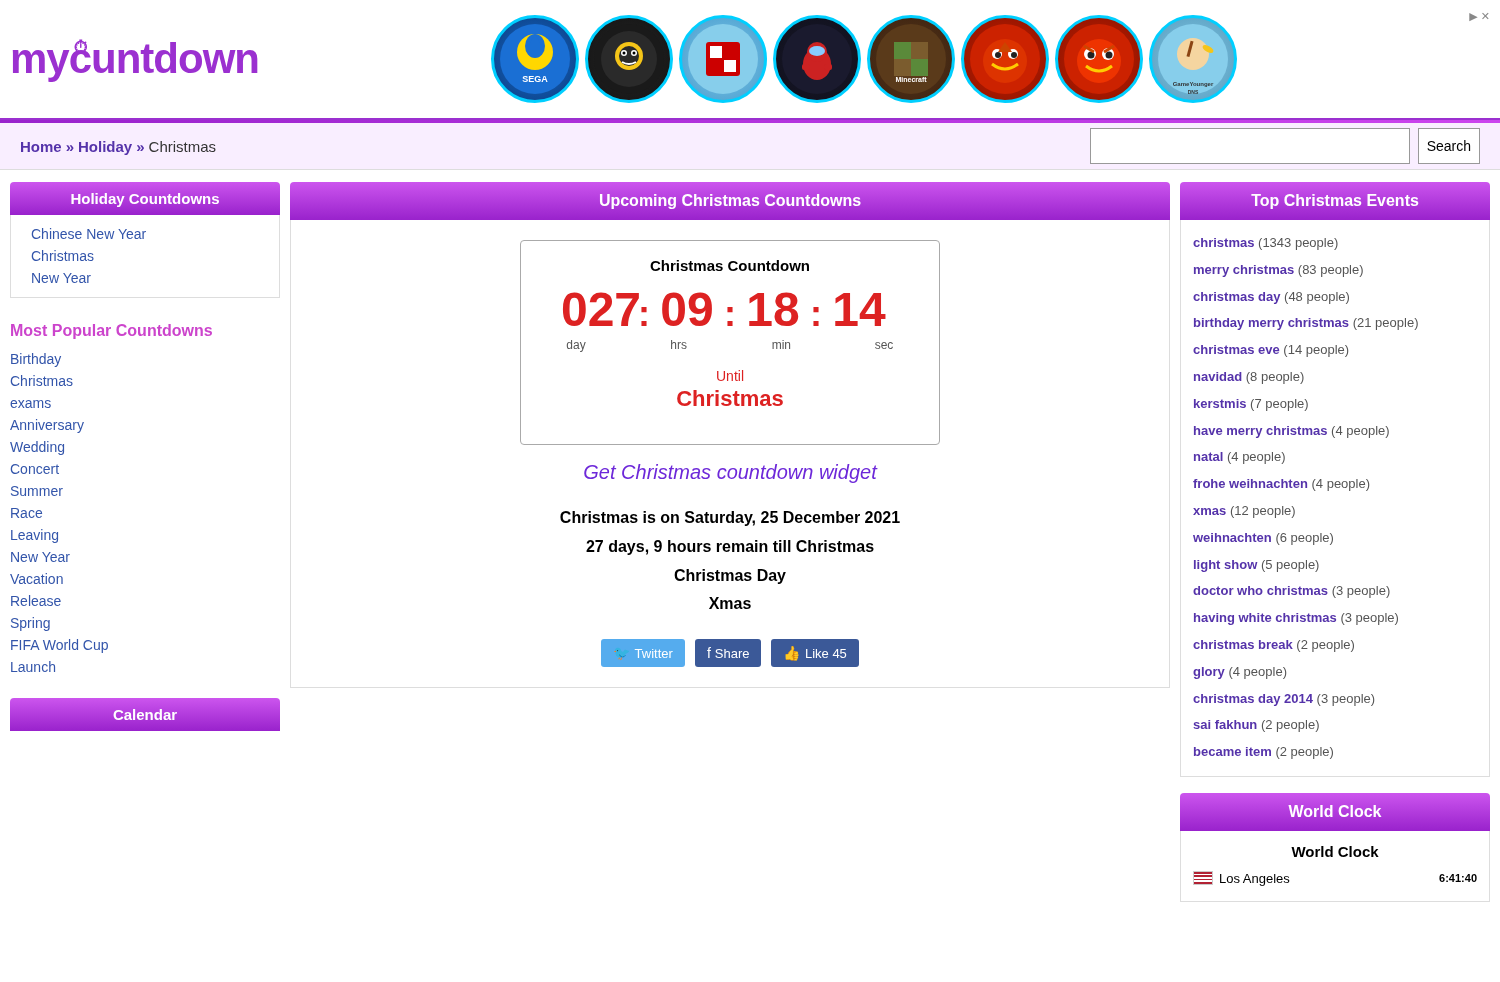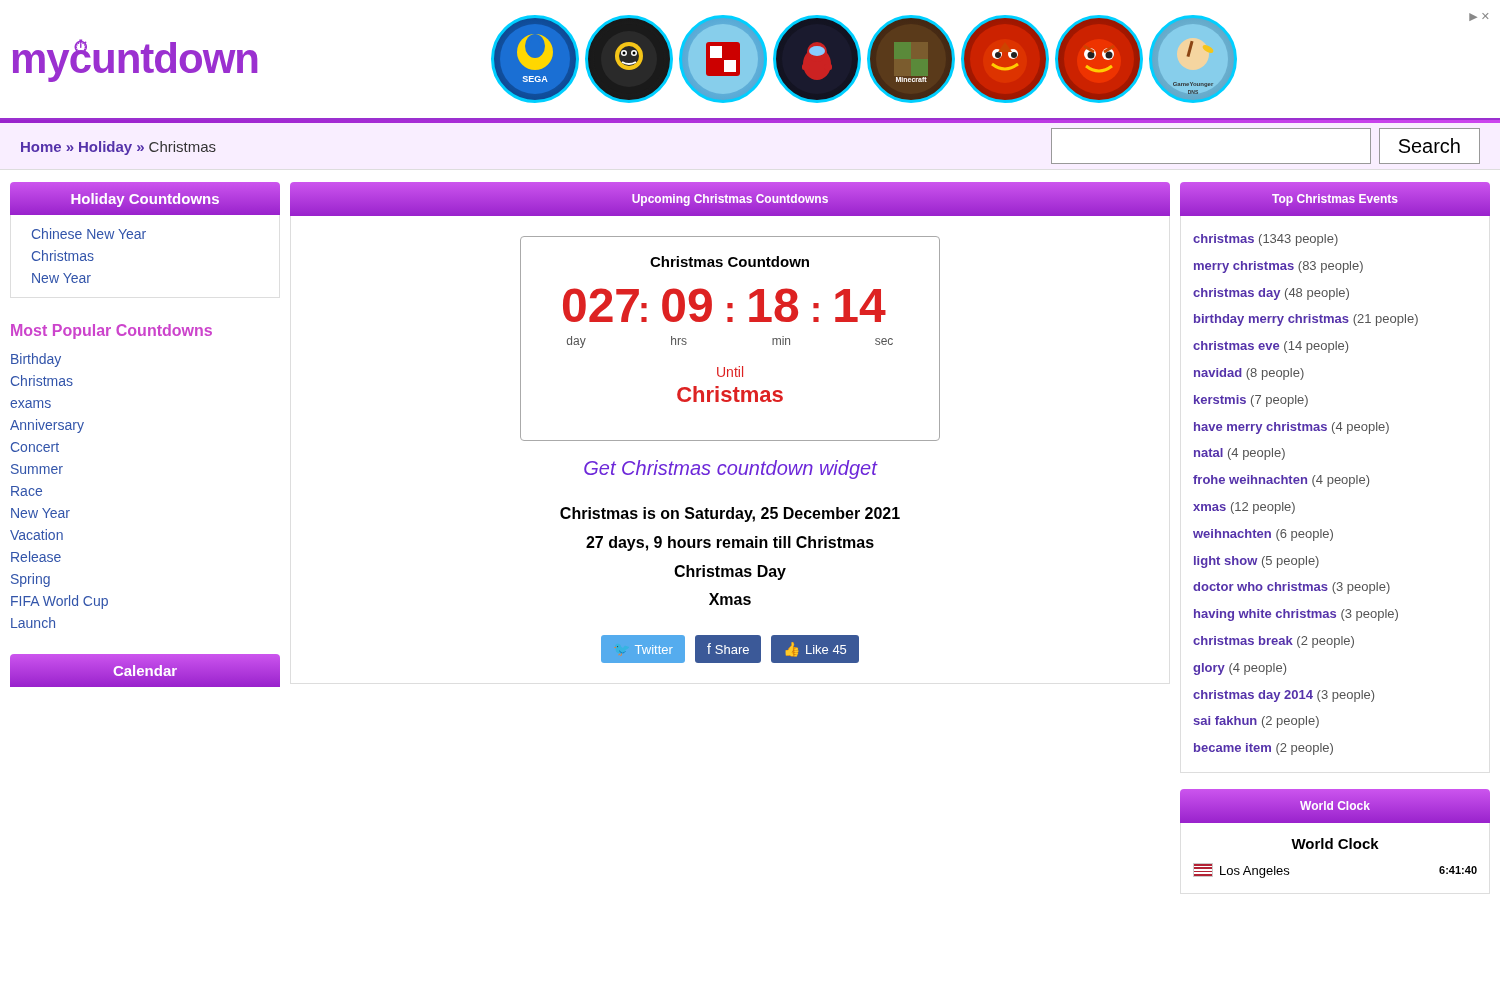--- a/index.html
+++ b/index.html
@@ -87,25 +87,25 @@
     }
     #search-input {
       width: 320px;
       height: 36px;
       border: 1px solid #999;
       padding: 0 8px;
       font-size: 14px;
     }
     #search-button {
       height: 36px;
-      padding: 0 18px;
+      padding: 0 8px;
       background: #fff;
       border: 1px solid #999;
       cursor: pointer;
-      font-size: 20px;
+      font-size: 14px;
     }
 
     
     #main-layout {
       display: flex;
       padding: 12px 10px;
       gap: 10px;
       background: #fff;
       min-height: 700px;
     }
@@ -156,21 +156,21 @@
     }
 
     
     #center-content {
       flex: 1;
     }
     .section-header {
       background: linear-gradient(to bottom, #cc55ee, #9922cc);
       color: #fff;
       font-weight: bold;
-      font-size: 12px;
+      font-size: 16px;
       padding: 10px 16px;
       text-align: center;
       border-radius: 4px 4px 0 0;
     }
     .countdown-box {
       border: 1px solid #ddd;
       border-top: none;
       padding: 20px;
       background: #fff;
     }
@@ -487,23 +487,25 @@
       <a>New Year</a>
     </div>
 
     <div class="sidebar-section-2">
       <div class="sidebar-section-title" style="background:#fff;color:#cc44cc;font-size:16px;text-align:left;padding:8px 0 4px 0;border-radius:0;">Most Popular Countdowns</div>
       <div class="sidebar-links" style="border:none;padding:4px 0;">
         <a>Birthday</a>
         <a>Christmas</a>
         <a>exams</a>
         <a>Anniversary</a>
+        <a>Wedding</a>
         <a>Concert</a>
         <a>Summer</a>
         <a>Race</a>
+        <a>Leaving</a>
         <a>New Year</a>
         <a>Vacation</a>
         <a>Release</a>
         <a>Spring</a>
         <a>FIFA World Cup</a>
         <a>Launch</a>
       </div>
     </div>
 
     <div class="calendar-section">

